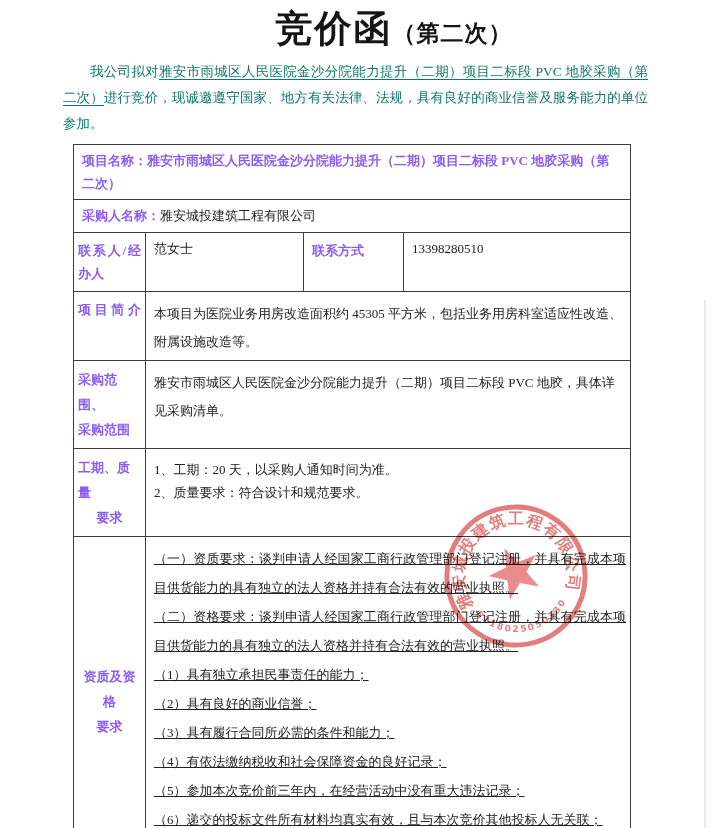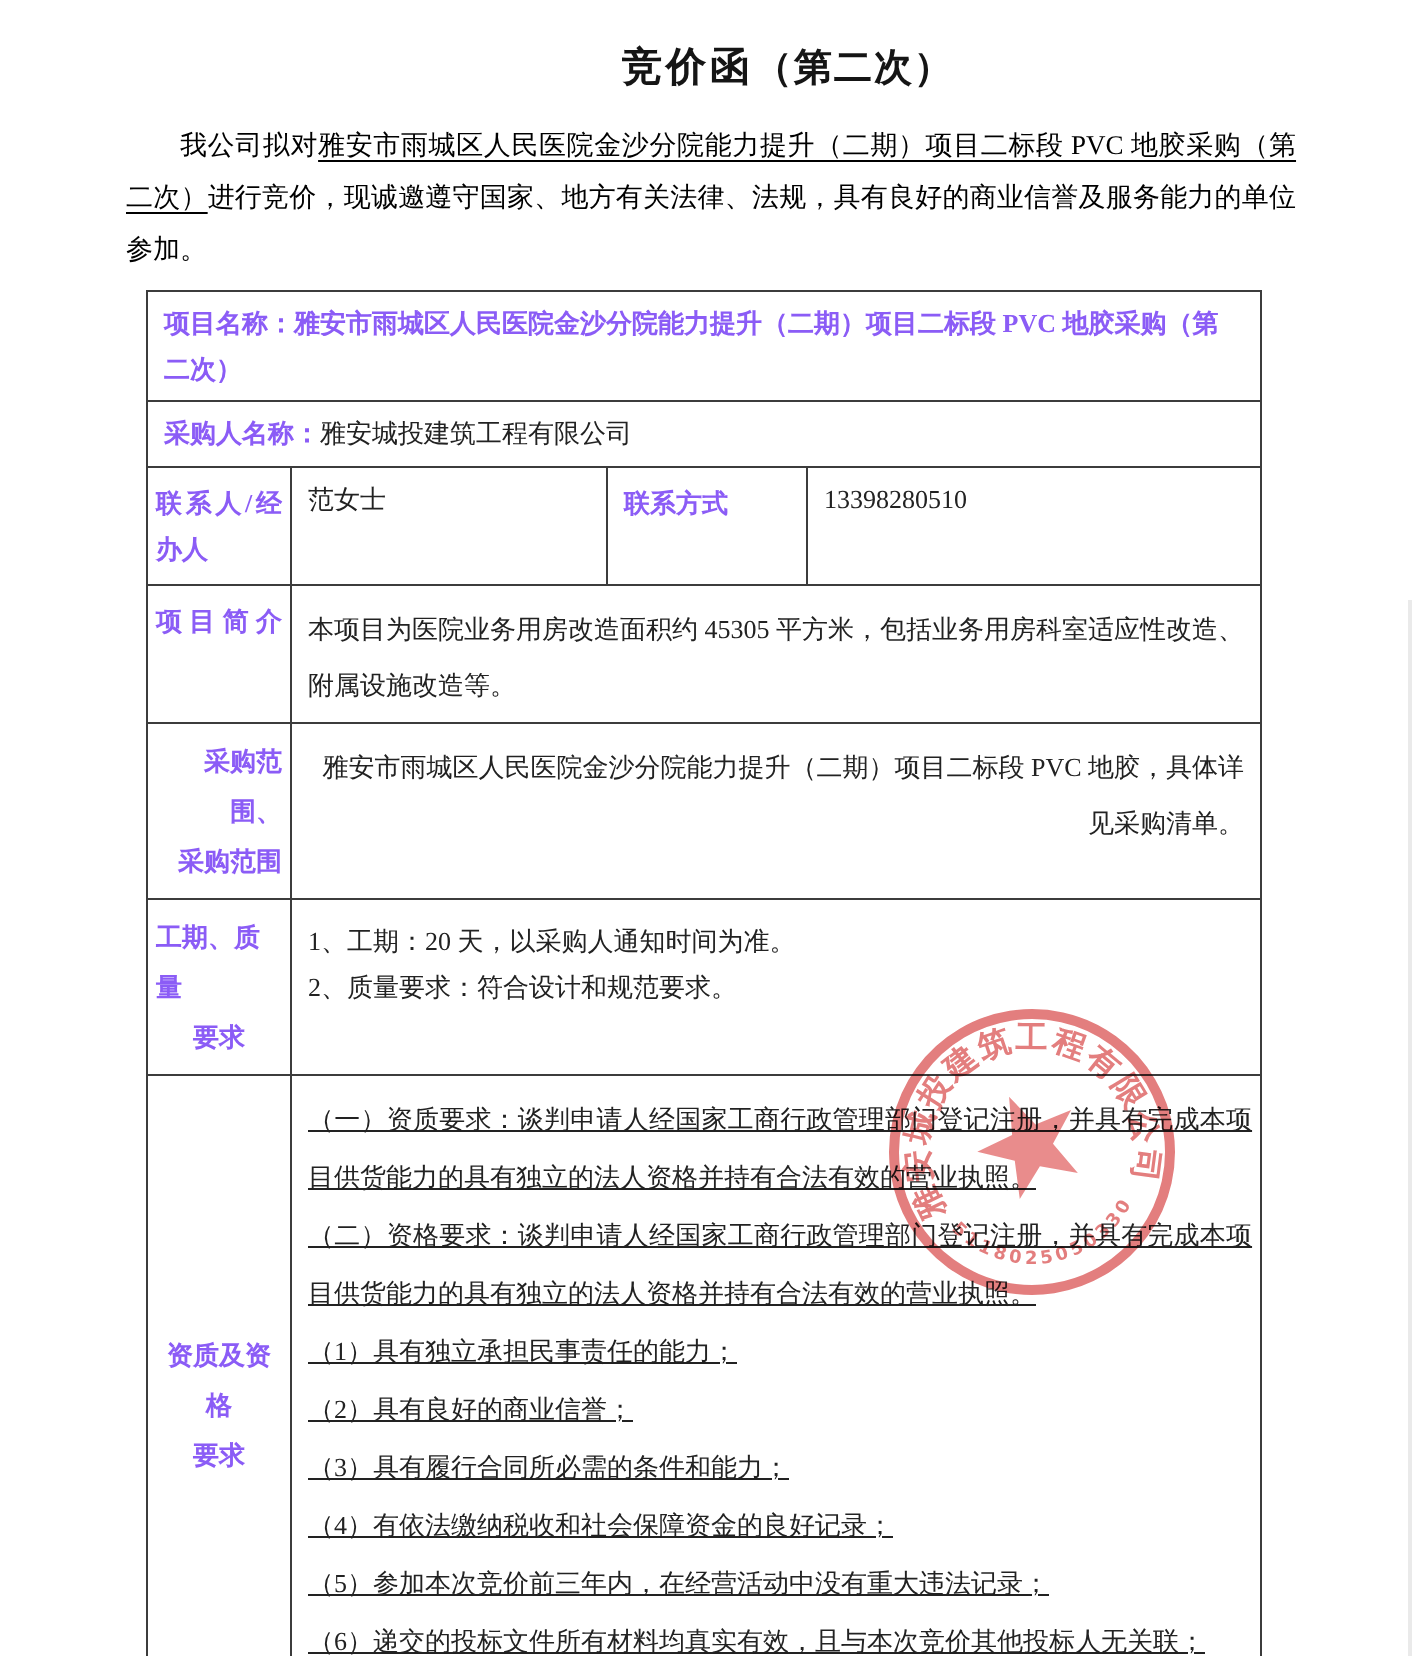--- a/index.html
+++ b/index.html
@@ -14,30 +14,30 @@
   }
   
   .title{
     margin:10px 0 6px 0;
     text-align:center;
     line-height:38px;
     transform:translateX(38px);
     font-weight:bold;
     color:#151515;
   }
-  .title .t-main{font-size:20px;letter-spacing:2px;}
-  .title .t-sub{font-size:19px;letter-spacing:1px;}
+  .title .t-main{font-size:37px;letter-spacing:2px;}
+  .title .t-sub{font-size:23px;letter-spacing:1px;}
   
   .intro{
     margin:6px 64px 0 63px;
     font-size:13.5px;
     line-height:26px;
     text-align:justify;
     text-indent:2em;
-    color:#000000;
+    color:#0f766e;
   }
   .intro .ul{text-decoration:underline;text-underline-offset:3px;}
   
   table.doc-table{
     margin:7px 0 0 73px;
     width:557px;
     border-collapse:collapse;
     table-layout:fixed;
     font-size:13px;
     color:#222;
@@ -49,21 +49,21 @@
     line-height:23px;
     overflow:hidden;
   }
   .doc-table .bold{font-weight:bold;color:#8b5cf6;}
   .doc-table td.vmid{vertical-align:middle;}
   .doc-table .label-cell{padding:6px 4px;}
   .doc-table .just{text-align:justify;}
   .doc-table .just-all{text-align:justify;text-align-last:justify;}
   .doc-table .center{text-align:center;}
   tr.r1{height:33px;} tr.r2{height:33px;} tr.r3{height:53px;}
-  tr.r4{height:55px;} tr.r5{height:62px;text-align:right;} tr.r6{height:60px;}
+  tr.r4{height:55px;} tr.r5{height:62px;} tr.r6{height:60px;}
   tr.r7{height:330px;}
   tr.r4 td.content, tr.r5 td.content{line-height:28px;padding-top:8px;}
   tr.r6 td.content{padding-top:9px;line-height:23px;}
   .qual-cell{padding:7px 4px 0 8px !important;}
   .qual-cell p{margin:0;line-height:29px;text-align:justify;text-decoration:underline;}
   .label-lines div{line-height:25px;}
   
   .stamp{
     position:absolute;
     left:436px;top:496px;

